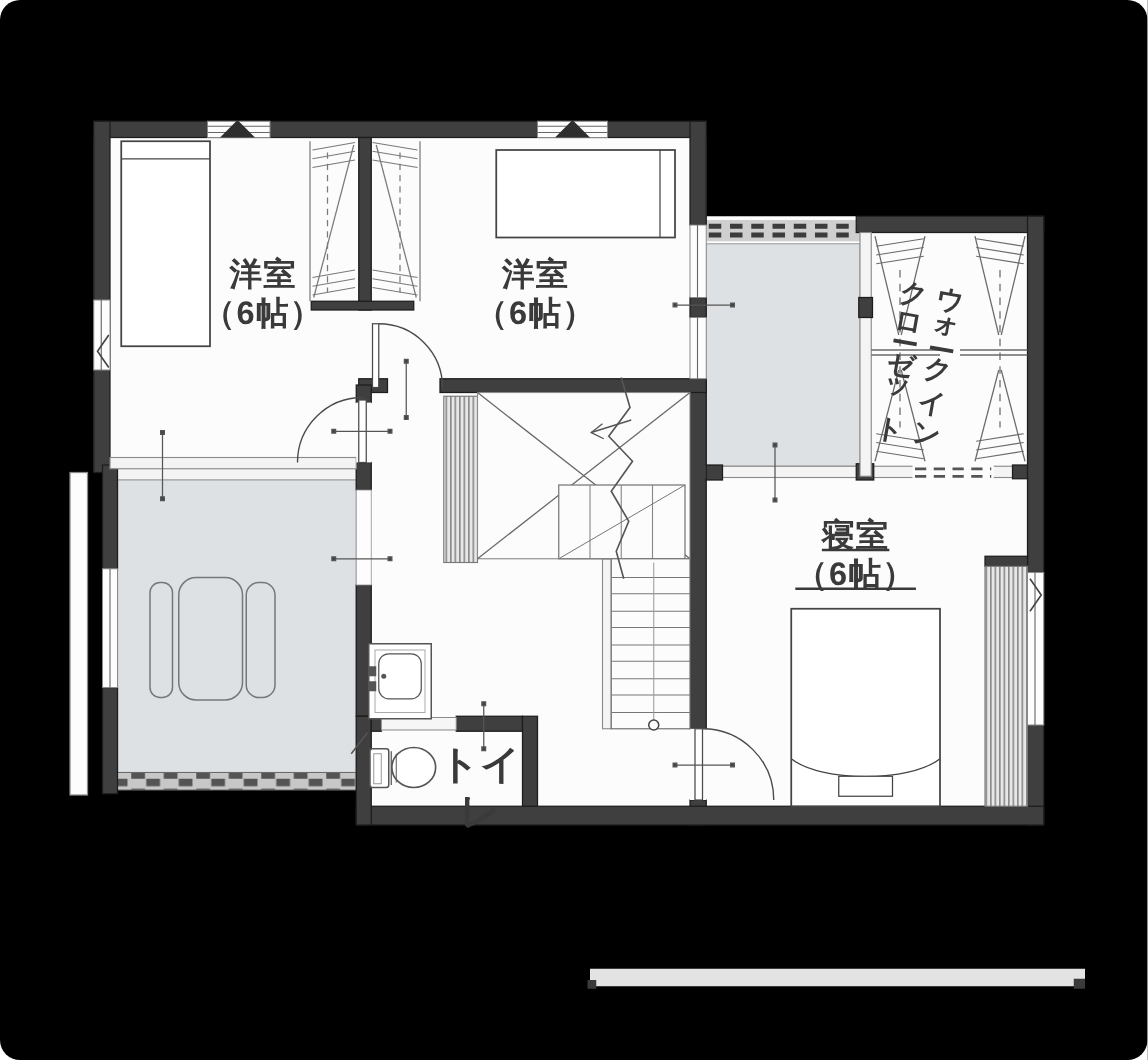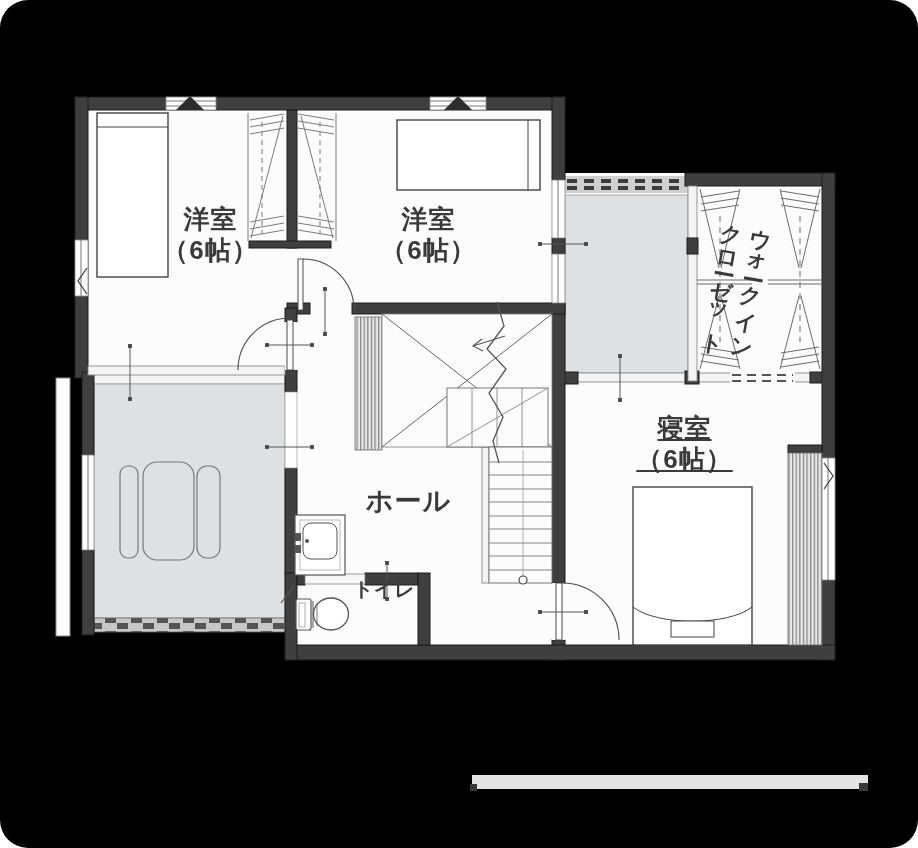--- a/index.html
+++ b/index.html
@@ -1,29 +1,29 @@
 <!DOCTYPE html>
 <html><head>
 <meta charset="utf-8">
 <style>
   html,body{margin:0;padding:0;background:#ffffff;}
   #canvas{
-    position:relative;width:918px;height:848px;background:#000;border-radius:28px;
+    position:relative;width:918px;height:848px;background:#000;border-radius:16px;
     overflow:hidden;font-family:"Liberation Sans","DejaVu Sans",sans-serif;
   }
   #plan-svg{position:absolute;left:0;top:0;}
   .room-label{
     position:absolute;text-align:center;color:#3a3a3a;font-weight:600;
     line-height:1.18;letter-spacing:1px;pointer-events:none;
   }
   .lbl-room1{left:148px;top:204px;width:125px;font-size:26px;}
   .lbl-room2{left:366px;top:204px;width:125px;font-size:26px;}
   .lbl-bedroom{left:622px;top:413px;width:125px;font-size:26px;text-decoration:underline;}
   .lbl-hall{left:346px;top:486px;width:125px;font-size:27px;}
-  .lbl-toilet{left:344px;top:579px;width:80px;font-size:20px;letter-spacing:0;font-family:Liberation Mono, monospace;}
+  .lbl-toilet{left:344px;top:593px;width:80px;font-size:32px;letter-spacing:0;}
   .lbl-wic{
     left:706px;top:182px;height:195px;width:62px;font-size:22px;
     writing-mode:vertical-rl;text-orientation:upright;letter-spacing:2px;line-height:1.35;
     transform:rotate(10deg);transform-origin:50% 50%;
   }
   .lbl-wic span{display:block;}
 </style>
 </head>
 <body>
 
@@ -341,23 +341,20 @@
     <span>（6帖）</span>
   </div>
   <div class="room-label lbl-room2">
     <span>洋室</span><br>
     <span>（6帖）</span>
   </div>
   <div class="room-label lbl-bedroom">
     <span>寝室</span><br>
     <span>（6帖）</span>
   </div>
-  <div class="room-label lbl-hall">
-    <span>ホール</span>
-  </div>
   <div class="room-label lbl-toilet">
     <span>トイレ</span>
   </div>
   <div class="room-label lbl-wic">
     <span>ウォークイン</span>
     <span>クローゼット</span>
   </div>
 
 </div>
 

